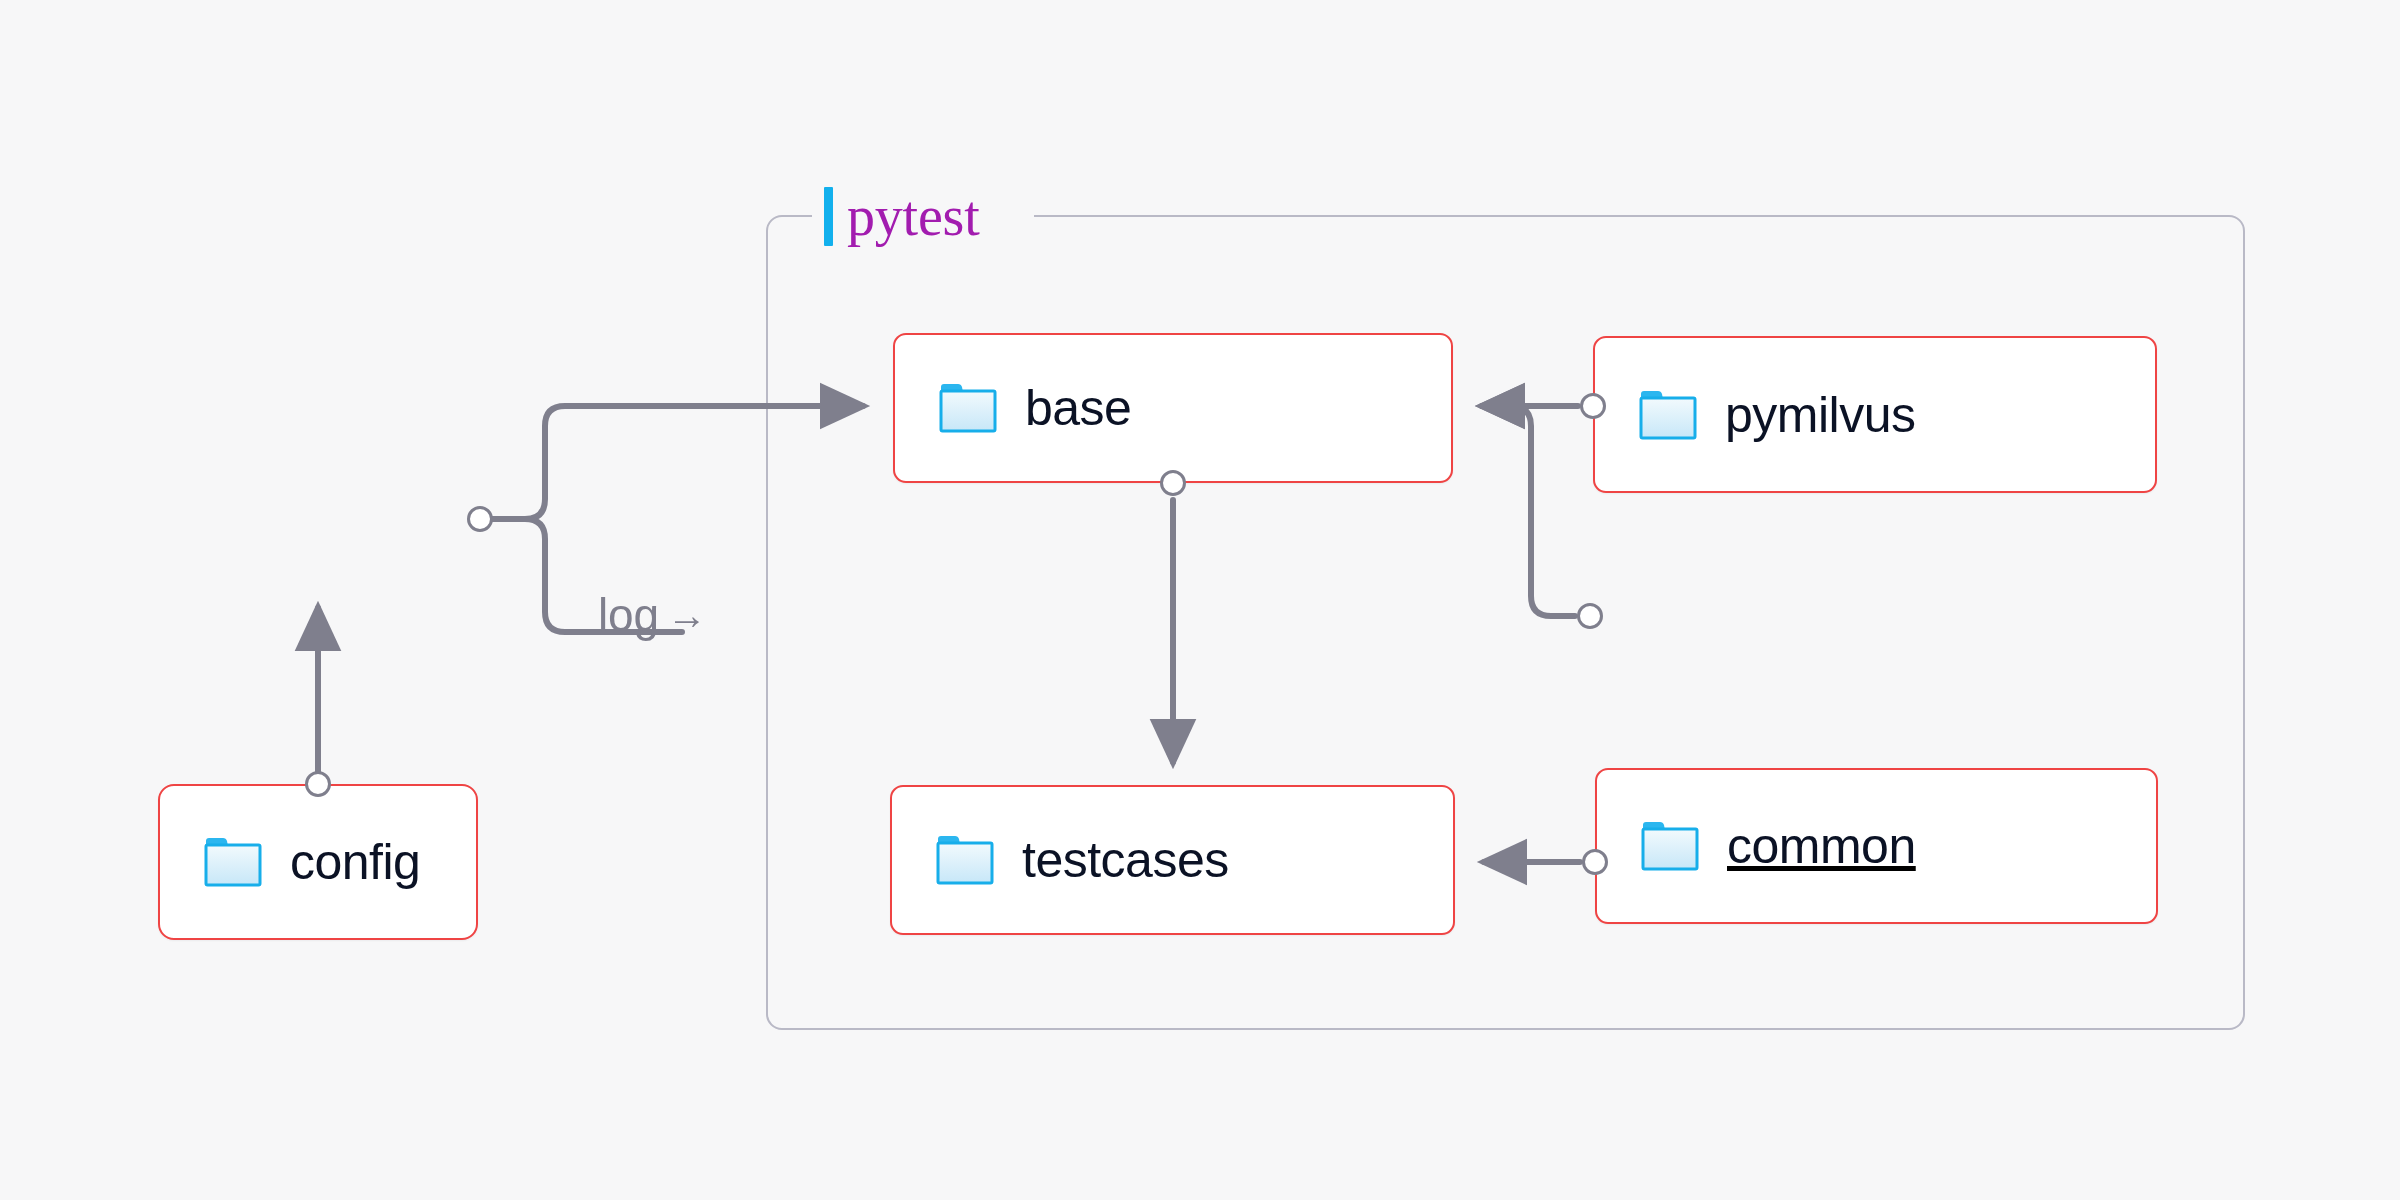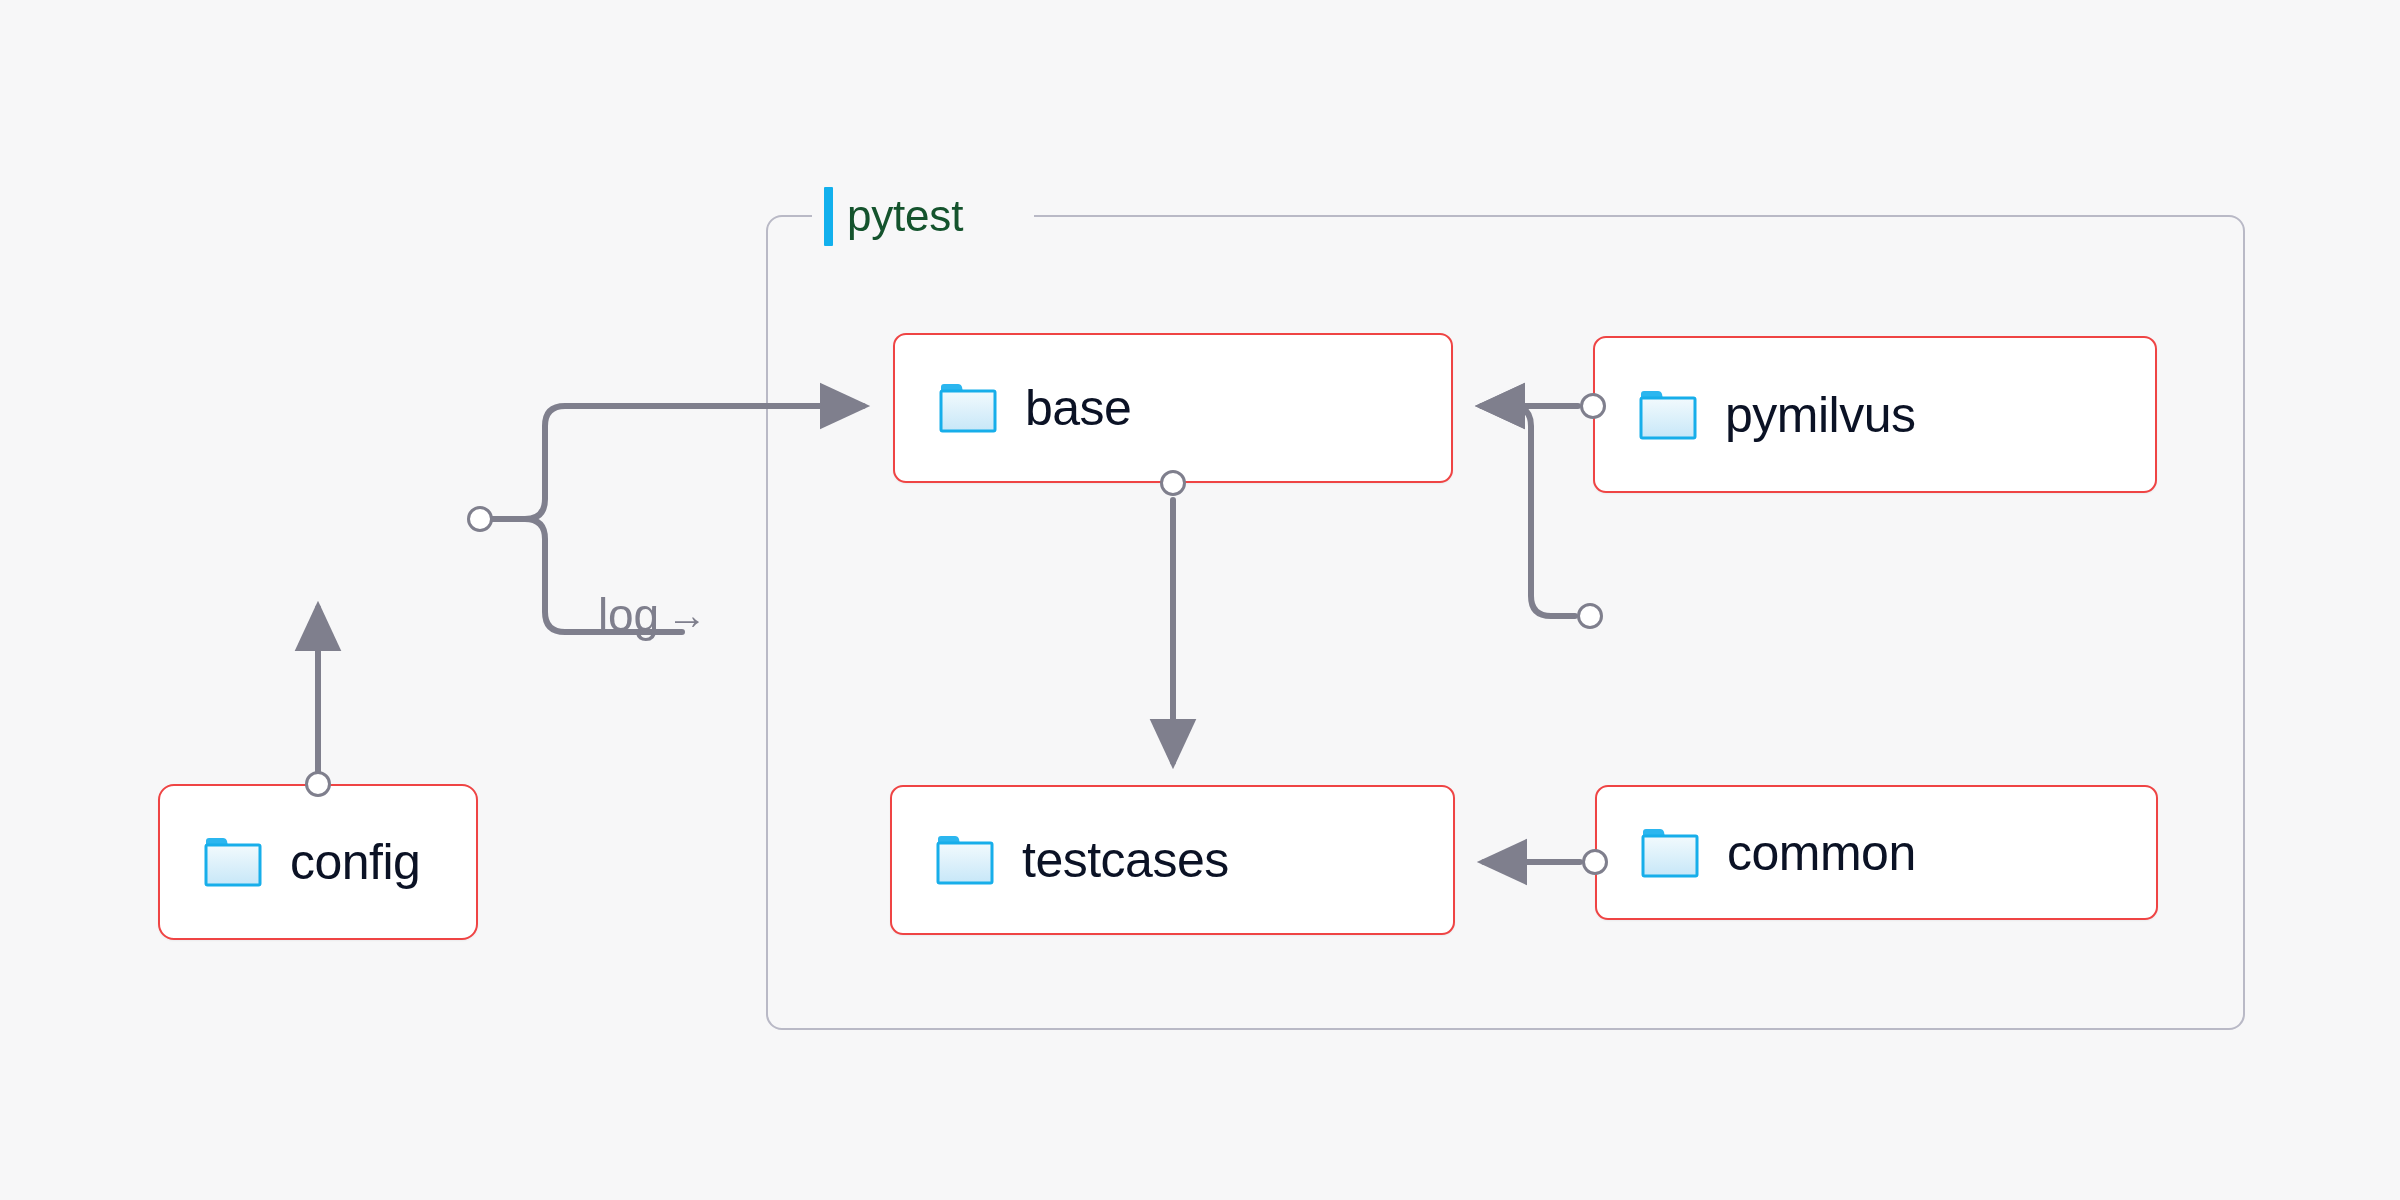--- a/index.html
+++ b/index.html
@@ -50,25 +50,26 @@
     gap: 14px;
     background: transparent;
   }
   .group-accent-bar {
     width: 9px;
     height: 59px;
     background: #12b0ed;
     border-radius: 1px;
   }
   .group-title {
-    font-size: 44px;
-    color: #14532d;
+    font-size: 56px;
+    color: #a21caf;
     letter-spacing: -0.2px;
     line-height: 1;
     white-space: nowrap;
+    font-family: Liberation Serif, serif;
   }
 
   
   .node {
     position: absolute;
     background: #ffffff;
     border: 2px solid #ef4444;
     border-radius: 13px;
     box-sizing: border-box;
     display: flex;
@@ -246,21 +247,21 @@
         <path d="M4,10 L4,5 Q4,2 7,2 L21,2 Q24,2 25,5 L26,10 Z" fill="#2bb6ef"></path>
         <rect x="4" y="9" width="54" height="40" rx="1.5" fill="url(#fg5)" stroke="#17aeea" stroke-width="3"></rect>
       </svg>
       <span class="node-label">pymilvus</span>
     </div>
   </div>
   <div class="port" style="left:1580px; top:393px;"></div>
 
   <div class="port" style="left:1577px; top:603px;"></div>
 
-  <div class="node" style="left:1595px; top:785px; width:563px; height:135px;">
+  <div class="node" style="left:1595px; top:768px; width:563px; height:156px;text-decoration:underline;">
     <div class="node-inner">
       <svg class="folder-icon" viewBox="0 0 62 52">
         <defs>
           <linearGradient id="fg7" x1="0" y1="0" x2="0" y2="1">
             <stop offset="0%" stop-color="#f2fafd"></stop>
             <stop offset="100%" stop-color="#c7e7f8"></stop>
           </linearGradient>
         </defs>
         <path d="M4,10 L4,5 Q4,2 7,2 L21,2 Q24,2 25,5 L26,10 Z" fill="#2bb6ef"></path>
         <rect x="4" y="9" width="54" height="40" rx="1.5" fill="url(#fg7)" stroke="#17aeea" stroke-width="3"></rect>

